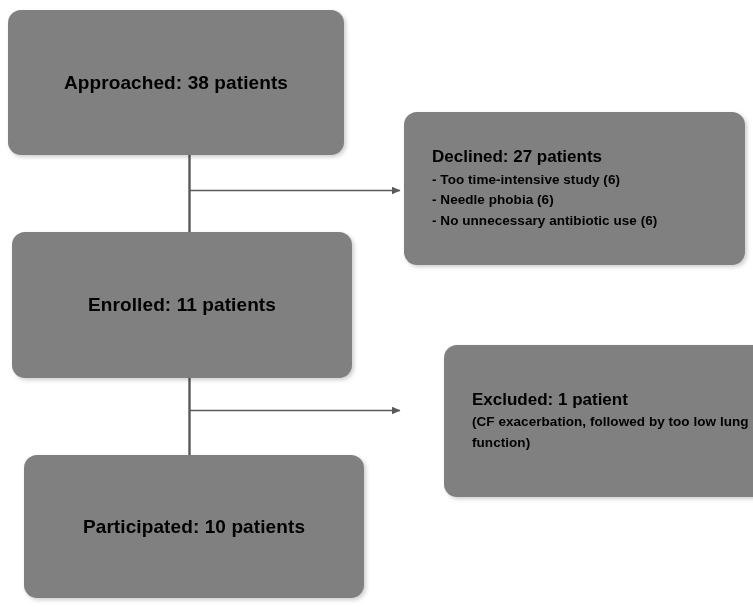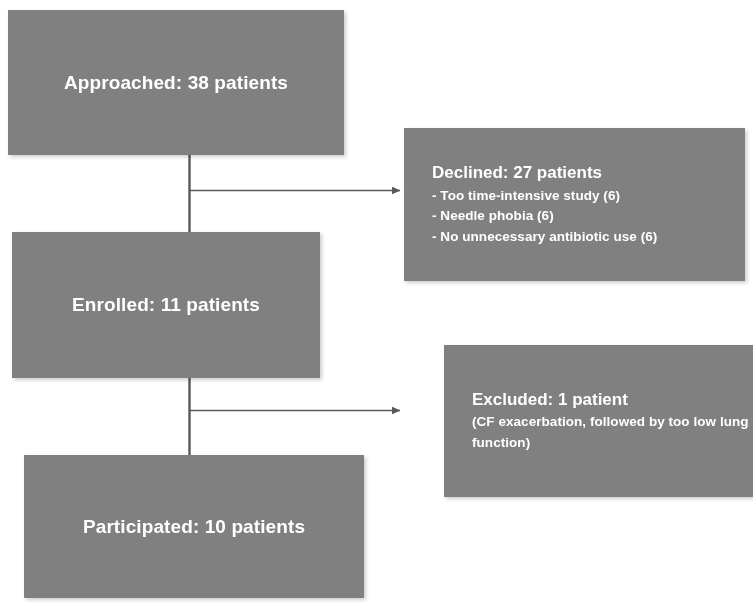--- a/index.html
+++ b/index.html
@@ -17,24 +17,25 @@
     width: 753px;
     height: 610px;
     background: #ffffff;
     overflow: hidden;
   }
 
   
   .node {
     position: absolute;
     background: #808080;
-    color: #ffffff;
+    color: #000000;
     box-sizing: border-box;
     box-shadow: 2px 2px 4px rgba(0,0,0,0.20);
     overflow: hidden;
+    border-radius: 13px;
   }
 
   
   .node.primary {
     display: flex;
     align-items: center;
     justify-content: center;
     text-align: center;
   }
   .node.primary .node-title {
@@ -103,29 +104,29 @@
 
     <line x1="189.5" y1="378" x2="189.5" y2="456" stroke="#595959" stroke-width="2.4"></line>
 
     <line x1="190" y1="410.5" x2="400" y2="410.5" stroke="#595959" stroke-width="1.7" marker-end="url(#arrowhead)"></line>
   </svg>
 
   <div class="node primary" style="left:8px; top:10px; width:336px; height:145px;">
     <span class="node-title">Approached: 38 patients</span>
   </div>
 
-  <div class="node primary" style="left:12px; top:232px; width:308px; height:146px;">
+  <div class="node primary" style="left:12px; top:232px; width:340px; height:146px;">
     <span class="node-title">Enrolled: 11 patients</span>
   </div>
 
   <div class="node primary" style="left:24px; top:455px; width:340px; height:143px;">
     <span class="node-title">Participated: 10 patients</span>
   </div>
 
-  <div class="node side" style="left:404px; top:112px; width:341px; height:153px;margin-top:16px;">
+  <div class="node side" style="left:404px; top:112px; width:341px; height:153px;">
     <span class="node-title">Declined: 27 patients</span>
     <span class="node-lines">
       <span class="node-line">- Too time-intensive study (6)</span>
       <span class="node-line">- Needle phobia (6)</span>
       <span class="node-line">- No unnecessary antibiotic use (6)</span>
     </span>
   </div>
 
   <div class="node side" style="left:404px; top:345px; width:341px; height:152px;margin-left:40px;">
     <span class="node-title">Excluded: 1 patient</span>

